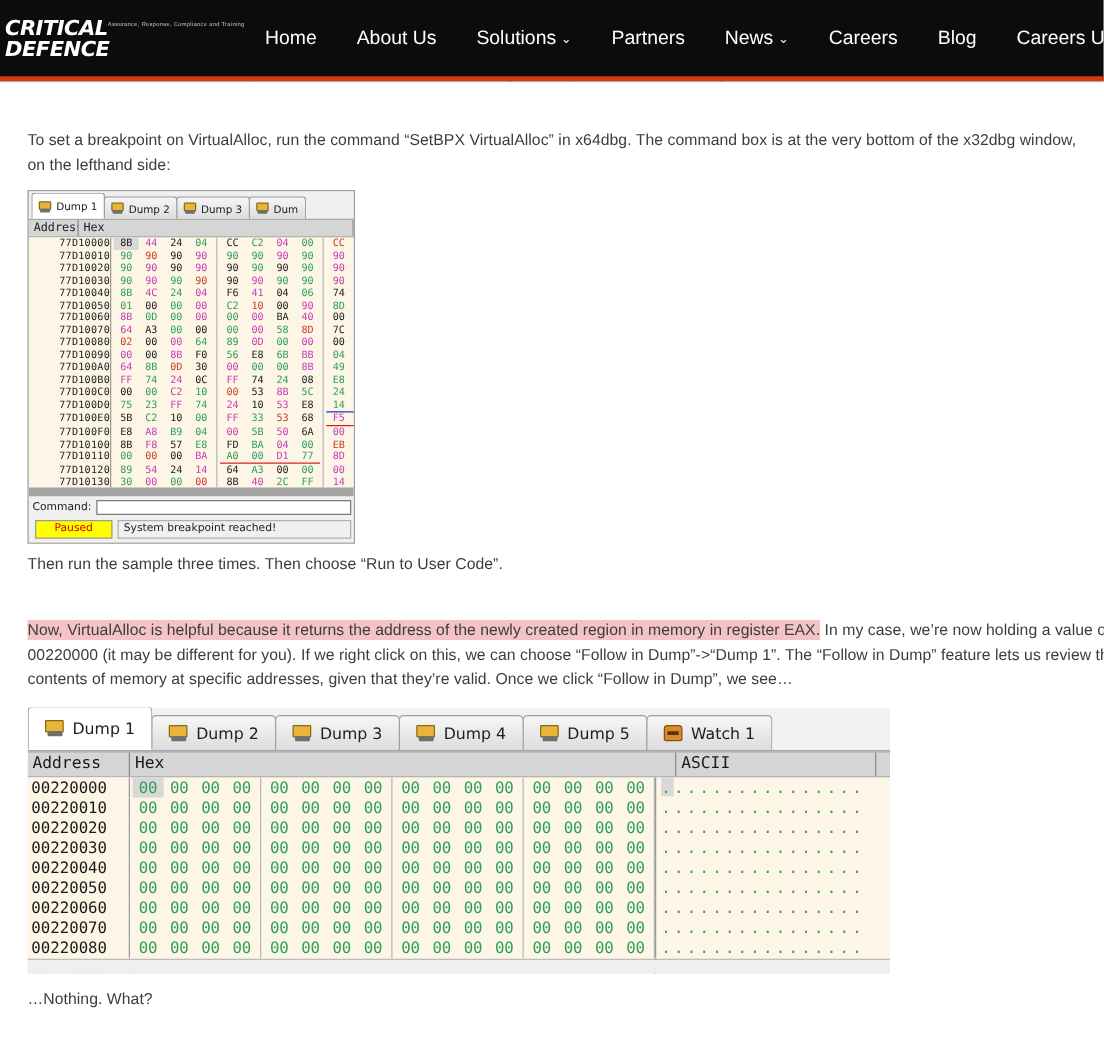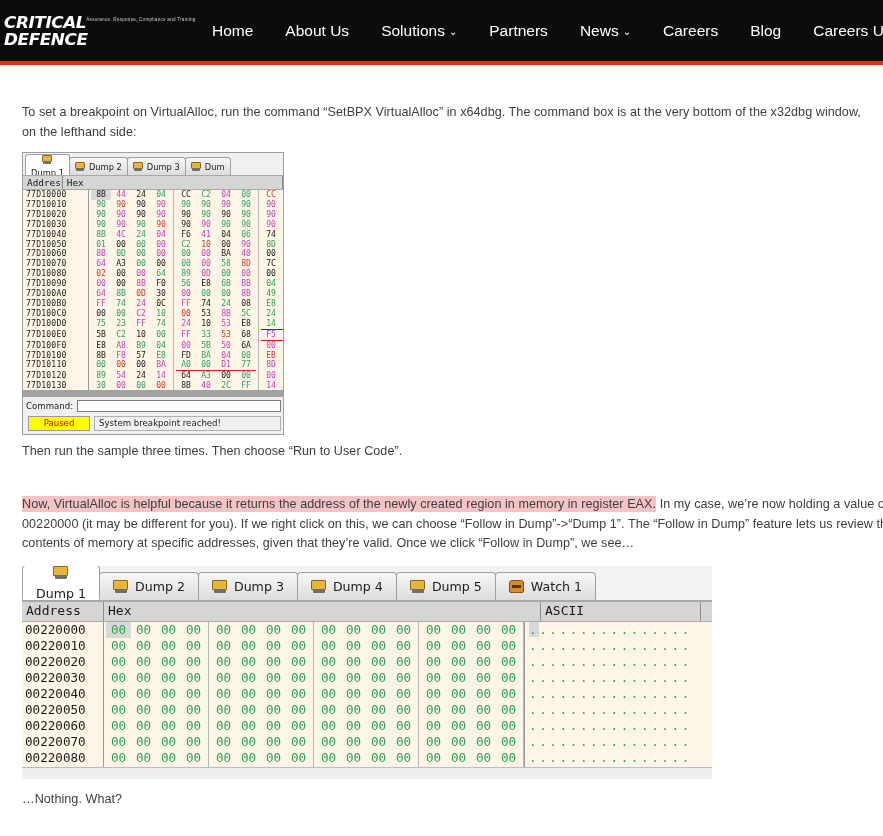--- a/index.html
+++ b/index.html
@@ -147,21 +147,20 @@
     border-radius: 3px 3px 0 0;
     margin-right: -1px;
     white-space: nowrap;
     cursor: pointer;
   }
   .tab.active {
     background: #ffffff;
     height: 20px;
     font-weight: normal;
     z-index: 3;
-    flex-direction: column;
   }
   .tab-ico {
     width: 10px;
     height: 9px;
     display: inline-block;
     position: relative;
     flex: 0 0 auto;
   }
   .ico-dump::before {
     content: "";
@@ -249,21 +248,21 @@
     left: 22px;
     top: 152px;
     width: 262px;
     height: 283px;
   }
   #dbg-small .tab { font-size: 8.3px; padding: 0 5px; }
   #dbg-small .colhead { font-size: 9.4px; }
   #dbg-small .colhead .c-addr { width: 66px; }
   #dbg-small .colhead .c-hex { width: 400px; }
   #dbg-small .hexrow { font-size: 8.1px; line-height: 9.9px; }
-  #dbg-small .addr { width: 66px; letter-spacing: 0.2px; }
+  #dbg-small .addr { width: 66px; letter-spacing: 0.2px; text-align: right; }
   #dbg-small .hb { width: 20px; }
   #dbg-small .hexgroup { padding: 0 2px; }
   .cmdbar {
     position: absolute;
     left: 0; right: 0; bottom: 0;
     background: #f0f0f0;
     border-top: 7px solid #a3a3a3;
   }
   .cmdrow {
     display: flex;

